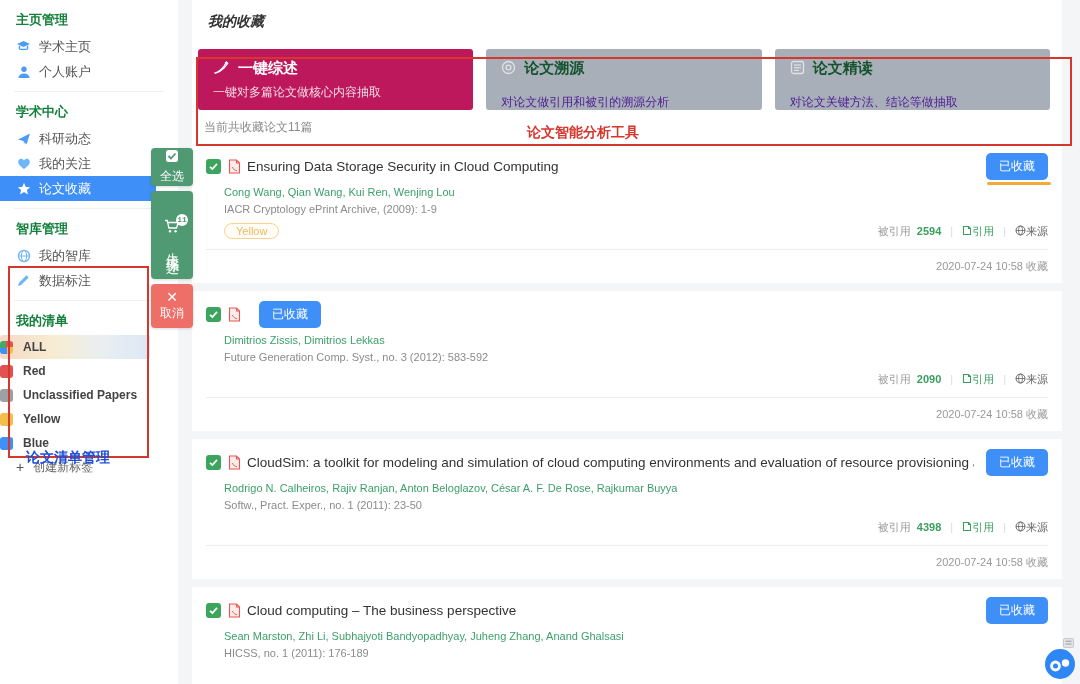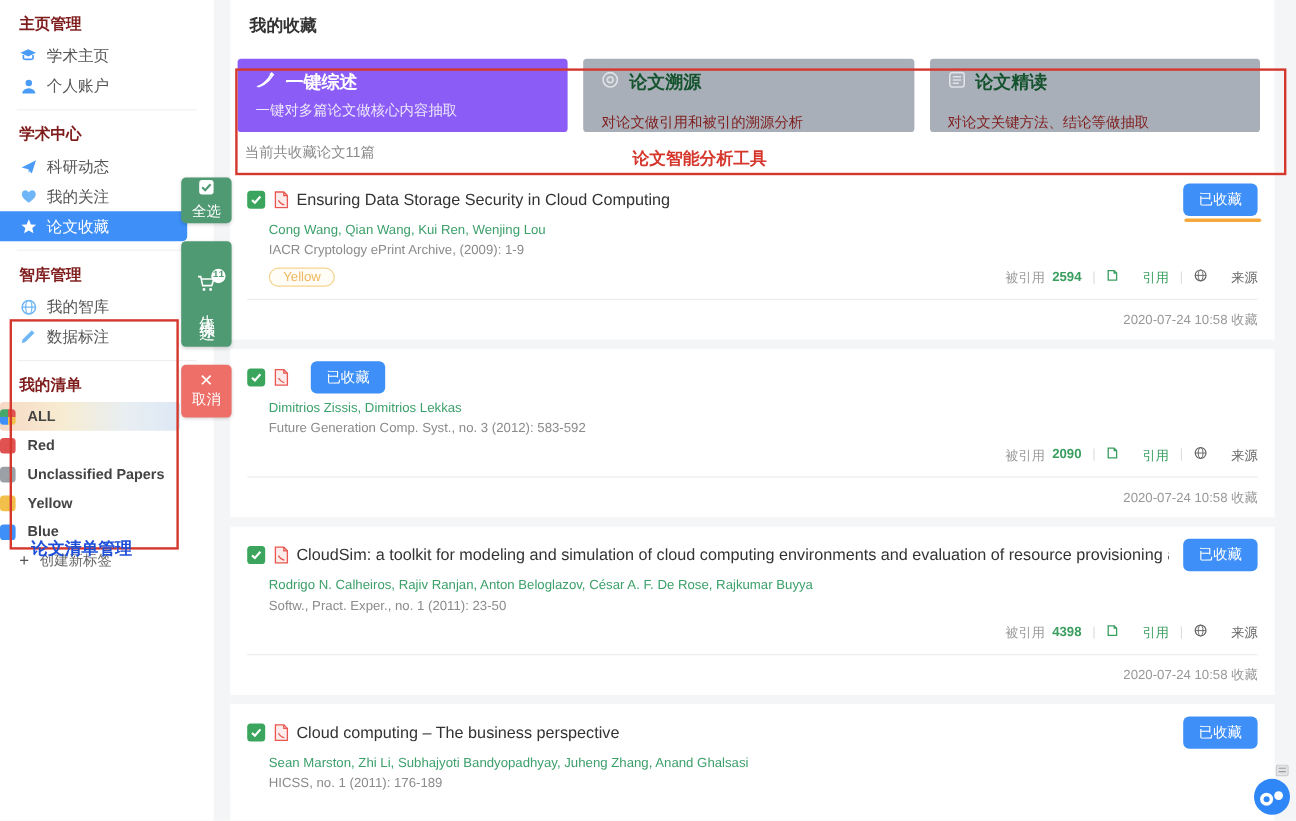--- a/index.html
+++ b/index.html
@@ -6,59 +6,59 @@
   html,body { width:1080px; height:684px; overflow:hidden; }
   body {
     position:relative;
     background:#f4f5f6;
     font-family:"Liberation Sans","DejaVu Sans",sans-serif;
     color:#333;
   }
 
   
   .sidebar { position:absolute; left:0; top:0; width:178px; height:684px; background:#fff; z-index:2; }
-  .side-h { font-size:13px; font-weight:bold; color:#7f1d1d; margin:11px 16px 5px; }
+  .side-h { font-size:13px; font-weight:bold; color:#15803d; margin:11px 16px 5px; }
   .side-item { height:25px; display:flex; align-items:center; padding-left:16px; font-size:13px; color:#555; cursor:pointer; }
   .side-item .ic { width:15px; height:15px; margin-right:8px; display:inline-flex; align-items:center; justify-content:center; color:#4a9cf7; flex:none; }
   .side-item.active { background:#3e8ff7; color:#fff; width:156px; border-radius:0 4px 4px 0; }
   .side-item.active .ic { color:#fff; }
   .side-div { border-top:1px solid #f0f0f0; margin:7px 14px; }
 
   .list-row { height:24px; display:flex; align-items:center; padding-left:0; font-size:12px; font-weight:bold; color:#444; cursor:pointer; }
   .list-row.hl { background:linear-gradient(90deg,#f6d9c6 0%,#f7ecd2 35%,#e8eef2 70%,#dde8f6 100%); border-radius:3px; margin-right:28px; }
   .swatch { width:13px; height:13px; border-radius:3px; margin-right:10px; flex:none; }
   .swatch.multi { background:conic-gradient(#e05252 0 25%, #f2c04a 25% 50%, #3e8ff7 50% 75%, #46a76b 75% 100%); }
   .create-row { height:24px; display:flex; align-items:center; padding-left:16px; font-size:12px; color:#666; cursor:pointer; }
   .create-row .plus { font-size:14px; color:#555; margin-right:9px; }
 
   
-  .fab-col { position:absolute; left:151px; top:148px; width:42px; z-index:30; display:flex; flex-direction:column; gap:15px; }
+  .fab-col { position:absolute; left:151px; top:148px; width:42px; z-index:30; display:flex; flex-direction:column; gap:5px; }
   .fab { border-radius:4px; color:#fff; display:flex; flex-direction:column; align-items:center; justify-content:center; cursor:pointer; box-shadow:0 1px 3px rgba(0,0,0,.15); }
   .fab-select { background:#4f9a73; height:38px; font-size:12px; gap:2px; }
   .fab-generate { background:#4f9a73; height:88px; font-size:13px; padding:7px 0 5px; position:relative; }
   .fab-generate .vtext { writing-mode:vertical-rl; letter-spacing:3px; margin-top:5px; }
   .cart-wrap { position:relative; }
   .badge { position:absolute; top:-5px; right:-8px; background:#fff; color:#4f9a73; font-size:8px; font-weight:bold; width:12px; height:12px; border-radius:50%; display:flex; align-items:center; justify-content:center;font-family:Liberation Mono, monospace; }
   .fab-cancel { background:#ee6f68; height:44px; font-size:12px; gap:1px; }
   .fab-cancel .x { font-size:14px; font-weight:bold; line-height:13px; }
 
   
   .main { position:absolute; left:192px; top:0; width:870px; min-height:684px; background:#fff; z-index:1; }
-  .main-header { padding:13px 16px 0; }
+  .main-header { padding:13px 16px 0;font-style:italic; }
   .h-title { font-size:14px; font-weight:bold; color:#333; }
   .h-sub { margin-top:8px; font-size:12px; color:#9a9a9a; }
 
   .cards { display:flex; gap:13px; margin:18px 12px 0 6px; }
   .tool-card { flex:1; height:61px; border-radius:3px; padding:10px 15px; cursor:pointer; }
-  .tool-card.green { background:#8b5cf6; }
+  .tool-card.green { background:#be185d; }
   .tool-card.gray { background:#a9afb8; }
   .tc-top { display:flex; align-items:center; gap:8px; font-size:15px; font-weight:bold; color:#fff; }
   .tool-card.gray .tc-top { color:#14532d; }
   .tc-desc { margin-top:6px; font-size:12px; color:rgba(255,255,255,.85); }
-  .tool-card.gray .tc-desc { color:#7f1d1d;margin-top:16px; }
+  .tool-card.gray .tc-desc { color:#4c1d95;margin-top:16px; }
 
   .count-row { margin:9px 6px 0 12px; font-size:12px; color:#8a8a8a; height:16px; }
 
   
   .red-box1 { position:absolute; left:196px; top:57px; width:876px; height:89px; border:2px solid #d5372d; z-index:15; pointer-events:none; }
   .red-box2 { position:absolute; left:8px; top:266px; width:141px; height:192px; border:2px solid #d5372d; z-index:15; pointer-events:none; }
   .anno-tools { position:absolute; left:527px; top:124px; font-size:14px; font-weight:bold; color:#d5372d; z-index:16; }
   .anno-lists { position:absolute; left:26px; top:449px; font-size:14px; font-weight:bold; color:#1d4ed8; z-index:16; }
 
   
@@ -75,21 +75,21 @@
   .p-authors { margin:6px 0 0 18px; font-size:11px; color:#3da06b; cursor:pointer; }
   .p-venue { margin:5px 0 0 18px; font-size:11px; color:#8b8b8b; }
   .meta-row { display:flex; align-items:center; margin:7px 0 0 18px; min-height:18px; }
   .tags { display:flex; gap:6px; }
   .tag { font-size:11px; padding:1px 11px; border-radius:10px; background:#fffdf6; }
   .tag-yellow { color:#f0b860; border:1px solid #f5d48f; }
   .stats { margin-left:auto; display:flex; align-items:center; font-size:11px; }
   .stat-label { color:#9b9b9b; }
   .stat-num { color:#3a9e5f; font-weight:bold; margin-left:6px; }
   .sep { color:#ddd; margin:0 9px; }
-  .stat-link { display:flex; align-items:center; gap:20px; cursor:pointer; }
+  .stat-link { display:flex; align-items:center; gap:0; cursor:pointer; }
   .stat-cite { color:#3a9e5f; }
   .stat-src { color:#666; }
   .p-div { border-top:1px solid #ececec; margin-top:9px; }
   .date-row { text-align:right; font-size:11px; color:#999; padding:9px 0 9px; }
 
   
   .mini-menu { position:absolute; left:1063px; top:634px; z-index:40; cursor:pointer; }
   .assistant { position:absolute; left:1044px; top:648px; z-index:41; cursor:pointer; }
 </style>
 </head>

